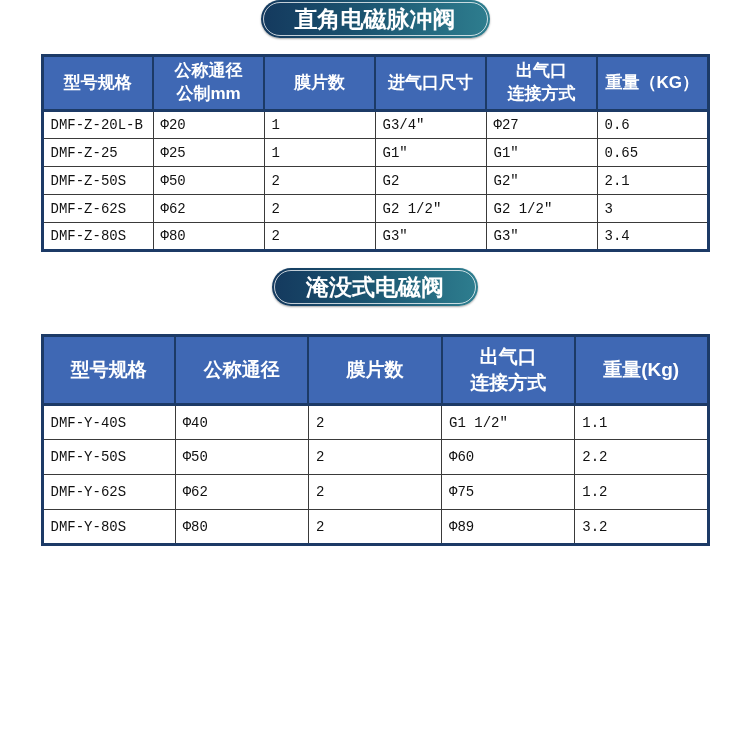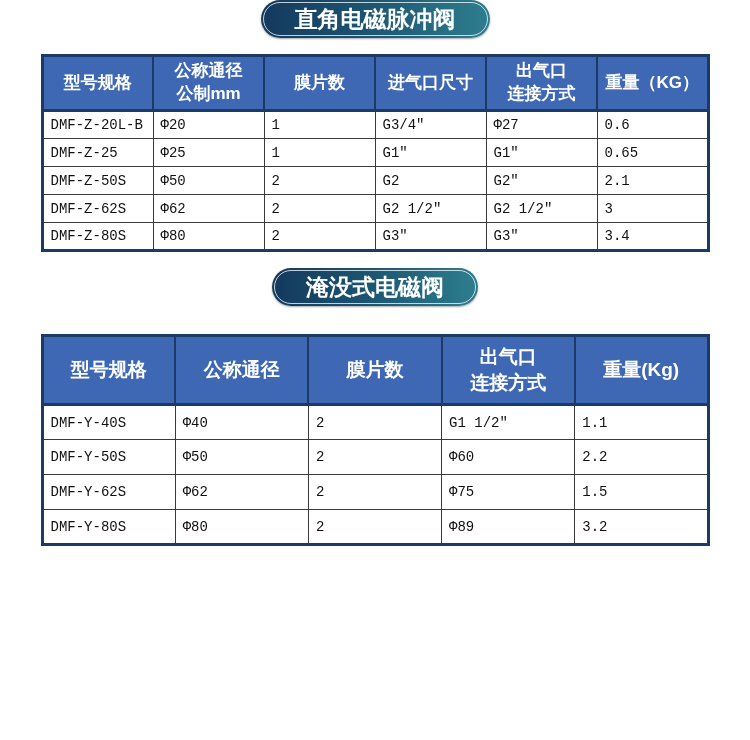--- a/index.html
+++ b/index.html
@@ -206,21 +206,21 @@
           <td>Φ50</td>
           <td>2</td>
           <td>Φ60</td>
           <td>2.2</td>
         </tr>
         <tr>
           <td>DMF-Y-62S</td>
           <td>Φ62</td>
           <td>2</td>
           <td>Φ75</td>
-          <td>1.5</td>
+          <td>1.2</td>
         </tr>
         <tr>
           <td>DMF-Y-80S</td>
           <td>Φ80</td>
           <td>2</td>
           <td>Φ89</td>
           <td>3.2</td>
         </tr>
       </tbody>
     </table>

